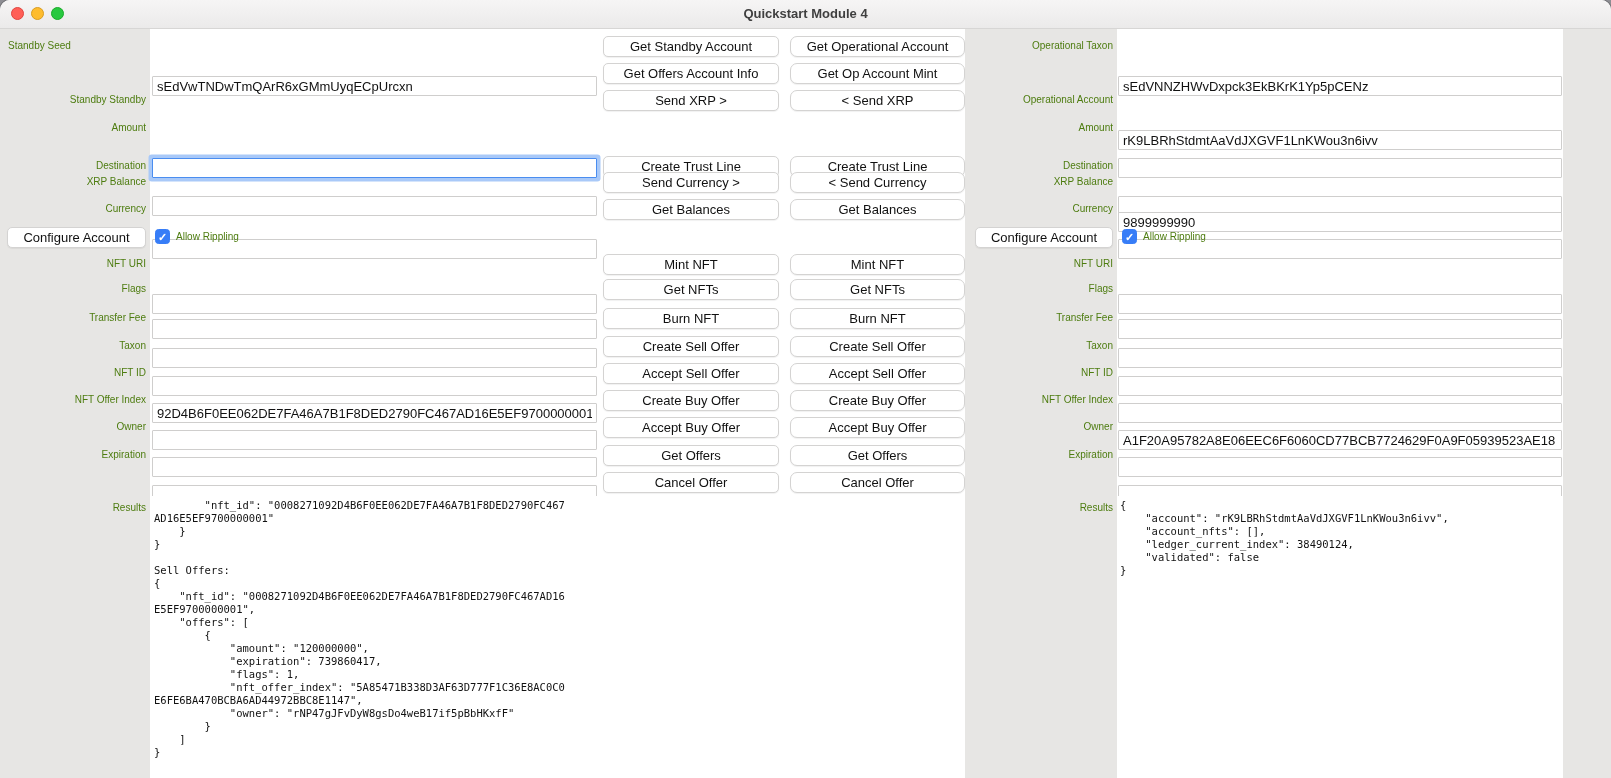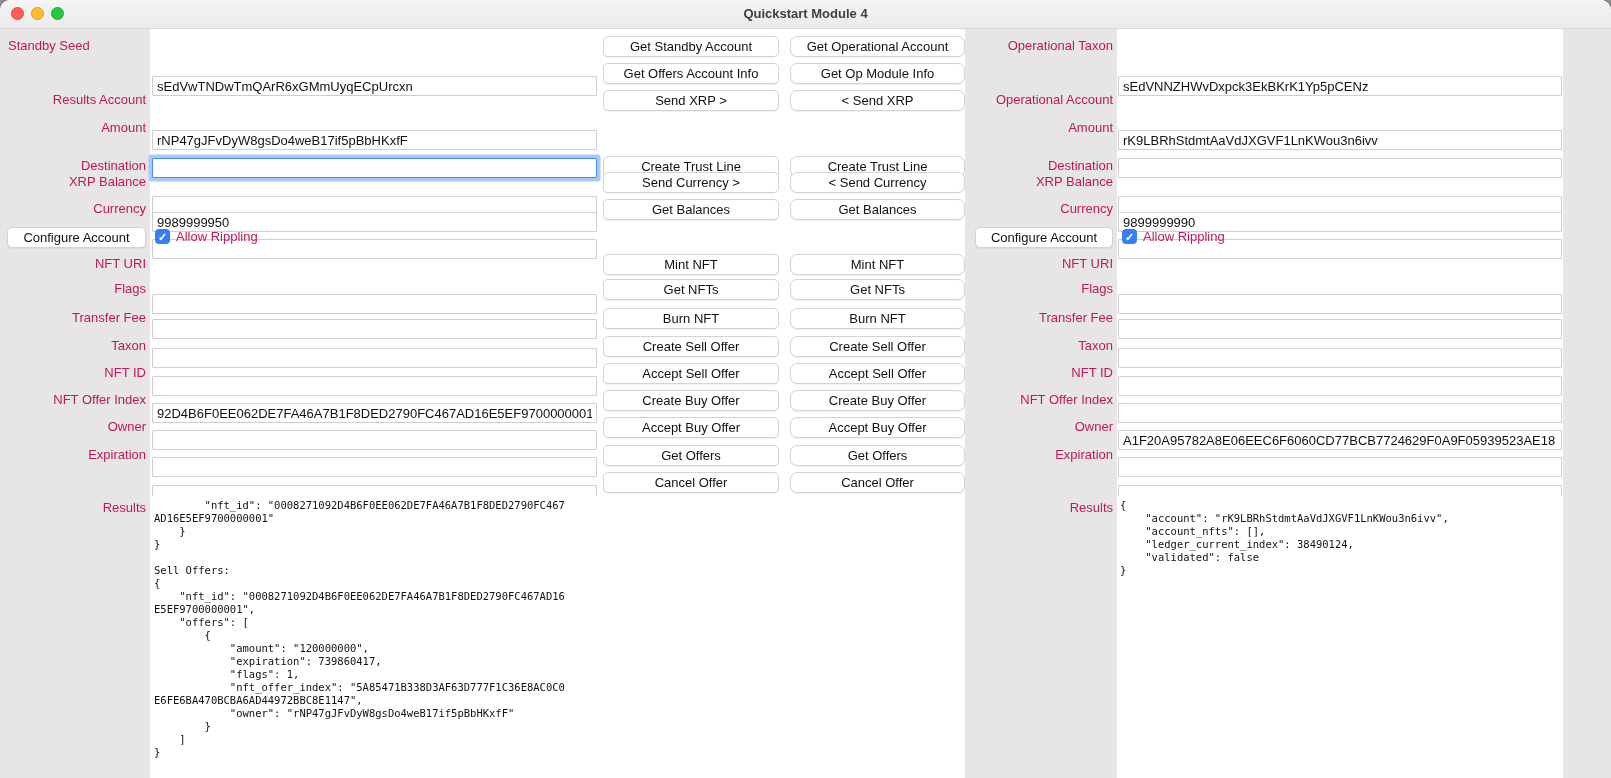--- a/index.html
+++ b/index.html
@@ -10,21 +10,21 @@
   .light{width:13px;height:13px;border-radius:50%;display:inline-block;box-sizing:border-box;}
   .light.red{background:#ff5f57;border:1px solid #e0443e;}
   .light.yellow{background:#febc2e;border:1px solid #d89c20;}
   .light.green{background:#28c840;border:1px solid #1aab29;}
   .content{position:absolute;top:28px;left:0;right:0;bottom:0;background:#ffffff;}
   .strip{position:absolute;top:0;bottom:0;background:#e7e6e4;}
   .s-left{left:0;width:150px;}
   .s-mid{left:965px;width:152px;}
   .s-right{left:1563px;right:0;}
 
-  .lbl{position:absolute;font-size:13px;line-height:20px;color:#be185d;white-space:nowrap;}
+  .lbl{position:absolute;font-size:10px;line-height:20px;color:#4d7c0f;white-space:nowrap;}
   .lbl-l{left:0;width:146px;text-align:right;}
   .lbl-l.la{text-align:left;padding-left:8px;box-sizing:border-box;}
   .lbl-r{left:967px;width:146px;text-align:right;}
 
   .inp{position:absolute;height:20px;box-sizing:border-box;background:#fff;border:1px solid #cfcecd;border-radius:1px;font-family:"Liberation Sans",sans-serif;font-size:13px;color:#111;padding:0 4px;outline:none;margin-top:40px;}
   .inp-l{left:152px;width:445px;}
   .inp-r{left:1118px;width:444px;}
   .inp.focused{border-color:var(--focus_border,#4a8df0);box-shadow:0 0 0 3.5px var(--focus_ring,#a9c9f8);z-index:2;}
 
   .btn{position:absolute;height:21px;box-sizing:border-box;background:#ffffff;border:1px solid #d4d3d2;border-radius:5px;font-family:"Liberation Sans",sans-serif;font-size:13px;color:#111;text-align:center;line-height:18px;box-shadow:0 1px 1px rgba(0,0,0,.06);padding:0;cursor:default;}
@@ -68,43 +68,41 @@
     <div class="strip s-right"></div>
 
     <div class="lbl lbl-l la r1">Standby Seed</div>
     <input class="inp inp-l r1" value="sEdVwTNDwTmQArR6xGMmUyqECpUrcxn" style="">
     <button class="btn btn-a r1">Get Standby Account</button>
     <button class="btn btn-b r1">Get Operational Account</button>
     <div class="lbl lbl-r r1">Operational Taxon</div>
     <input class="inp inp-r r1" value="sEdVNNZHWvDxpck3EkBKrK1Yp5pCENz" style="">
 
     <button class="btn btn-a r2">Get Offers Account Info</button>
-    <button class="btn btn-b r2">Get Op Module Info</button>
-
-    <div class="lbl lbl-l r3">Results Account</div>
-    <input class="inp inp-l r3" value="rNP47gJFvDyW8gsDo4weB17if5pBbHKxfF" style="">
+    <button class="btn btn-b r2">Get Op Account Mint</button>
+
+    <div class="lbl lbl-l r3">Standby Standby</div>
     <button class="btn btn-a r3">Send XRP &gt;</button>
     <button class="btn btn-b r3">&lt; Send XRP</button>
     <div class="lbl lbl-r r3">Operational Account</div>
     <input class="inp inp-r r3" value="rK9LBRhStdmtAaVdJXGVF1LnKWou3n6ivv" style="">
 
     <div class="lbl lbl-l r4">Amount</div>
     <input class="inp inp-l r4 focused" style="">
     <div class="lbl lbl-r r4">Amount</div>
     <input class="inp inp-r r4" style="">
 
     <div class="lbl lbl-l r5">Destination</div>
     <input class="inp inp-l r5" style="">
     <button class="btn btn-a r5">Create Trust Line</button>
     <button class="btn btn-b r5">Create Trust Line</button>
     <div class="lbl lbl-r r5">Destination</div>
     <input class="inp inp-r r5" style="">
 
     <div class="lbl lbl-l r6">XRP Balance</div>
-    <input class="inp inp-l r6" value="9989999950" style="">
     <button class="btn btn-a r6">Send Currency &gt;</button>
     <button class="btn btn-b r6">&lt; Send Currency</button>
     <div class="lbl lbl-r r6">XRP Balance</div>
     <input class="inp inp-r r6" value="9899999990" style="">
 
     <div class="lbl lbl-l r7">Currency</div>
     <input class="inp inp-l r7" style="">
     <button class="btn btn-a r7">Get Balances</button>
     <button class="btn btn-b r7">Get Balances</button>
     <div class="lbl lbl-r r7">Currency</div>

